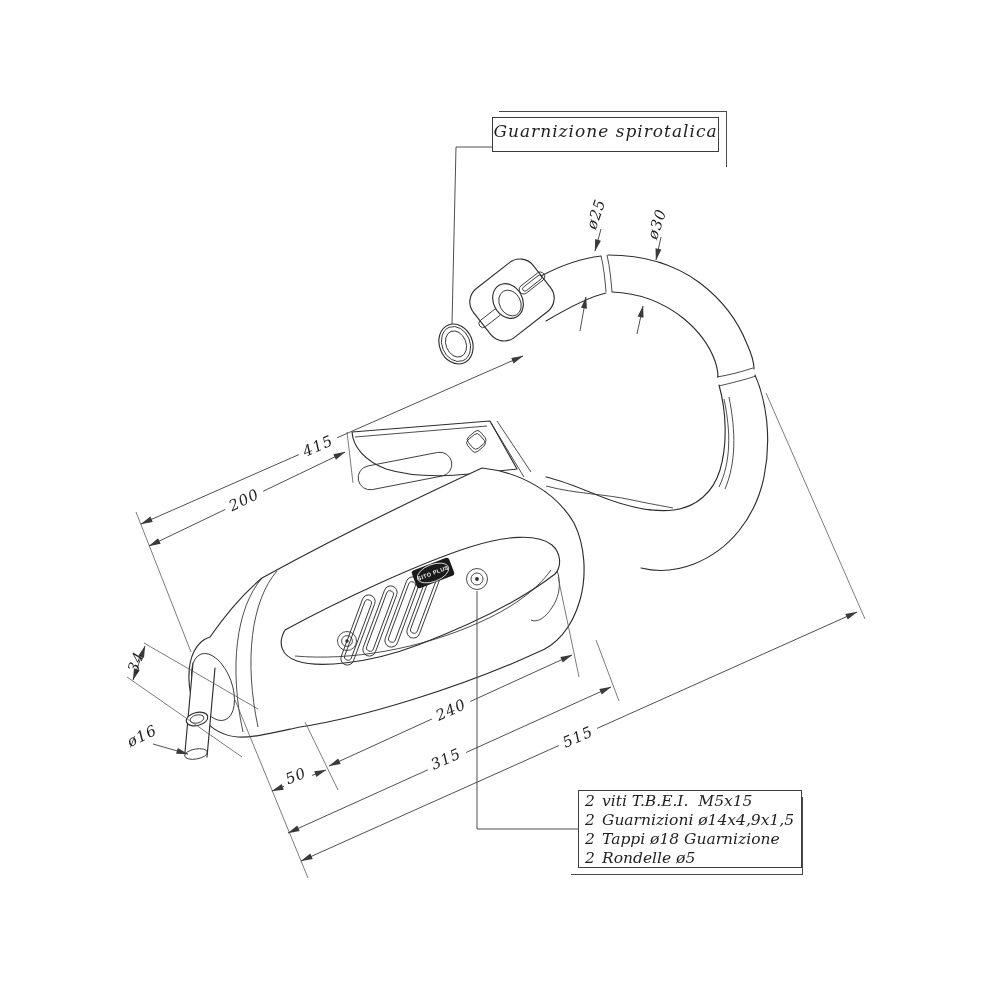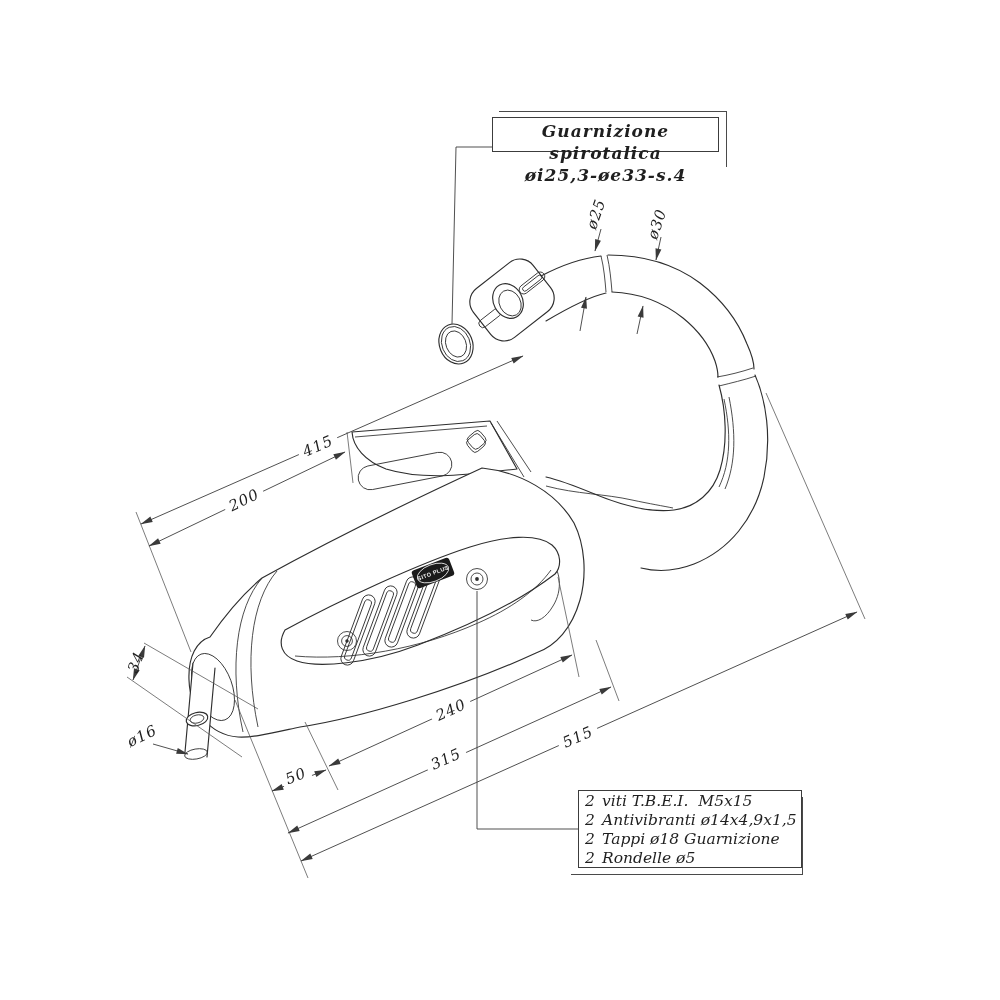--- a/index.html
+++ b/index.html
@@ -11,21 +11,21 @@
   .thin{stroke:#2e2e2e;stroke-width:0.85;fill:none;}
   .wit{stroke:#5a5a5a;stroke-width:0.8;fill:none;}
   .dim{stroke:#474747;stroke-width:0.95;fill:none;}
   .dimtxt{font:italic 15px "DejaVu Serif","Liberation Serif",serif;fill:#1f1f1f;letter-spacing:1px;
           text-anchor:middle;}
   .gaprect{fill:#ffffff;}
   .callout{position:absolute;border:1.4px solid #3c3c3c;background:#ffffff;color:#1f1f1f;
            font-style:italic;box-sizing:border-box;}
   .ghost{position:absolute;box-sizing:border-box;pointer-events:none;}
   #gasket-box{left:492px;top:117px;width:227px;height:35px;text-align:center;
-              font-size:17px;line-height:22px;letter-spacing:1px;padding-top:2px;font-weight:bold;}
+              font-size:17px;line-height:22px;letter-spacing:1px;padding-top:2px;}
   #gasket-box-ghost{left:499px;top:111px;width:228px;height:56px;
               border-top:1px solid #4a4a4a;border-right:1px solid #4a4a4a;}
   #parts-box{left:578px;top:790px;width:224px;height:78px;font-size:15.5px;
              line-height:19px;padding:1px 0 0 6px;}
   #parts-box-ghost{left:571px;top:797px;width:232px;height:78px;
              border-bottom:1px solid #4a4a4a;border-right:1px solid #4a4a4a;}
   .prow{display:flex;white-space:pre;}
   .prow .qty{width:17px;flex:none;}
   .badge-txt{font:bold 5.6px "Liberation Sans",sans-serif;fill:#f4f4f4;letter-spacing:.4px;
              text-anchor:middle;}
@@ -222,32 +222,31 @@
         </g>
     <g transform="translate(657,224) rotate(-71)">
           <text class="dimtxt" y="5">ø30</text>
         </g>
   </g>
 </svg>
 
 <div class="ghost" id="gasket-box-ghost"></div>
 <div class="callout" id="gasket-box">
   <div>Guarnizione spirotalica</div>
-  <div>øi25,3-øe33-s.4</div>
 </div>
 
 <div class="ghost" id="parts-box-ghost"></div>
 <div class="callout" id="parts-box">
   <div class="prow">
     <span class="qty">2</span>
     <span class="desc">viti T.B.E.I.  M5x15</span>
   </div>
   <div class="prow">
     <span class="qty">2</span>
-    <span class="desc">Antivibranti ø14x4,9x1,5</span>
+    <span class="desc">Guarnizioni ø14x4,9x1,5</span>
   </div>
   <div class="prow">
     <span class="qty">2</span>
     <span class="desc">Tappi ø18 Guarnizione</span>
   </div>
   <div class="prow">
     <span class="qty">2</span>
     <span class="desc">Rondelle ø5</span>
   </div>
 </div>

